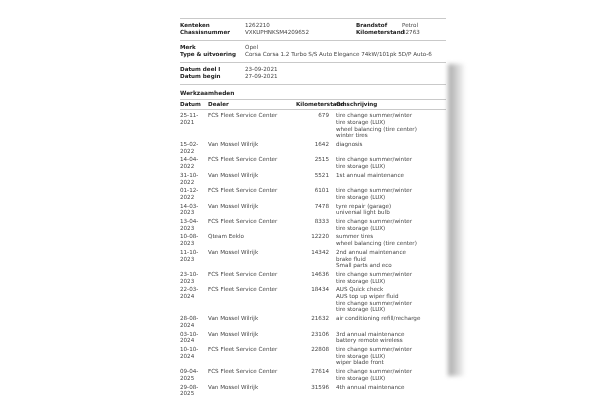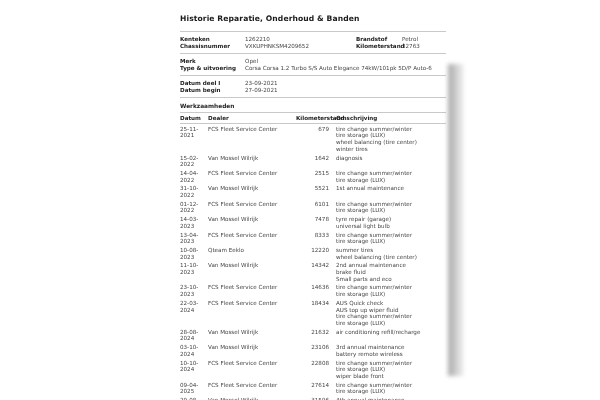--- a/index.html
+++ b/index.html
@@ -37,21 +37,20 @@
   .edge-shadow { position:absolute; left:448px; top:64px; width:16px; height:312px;
                  background:linear-gradient(to right, rgba(95,95,95,0.55), rgba(150,150,150,0.10));
                  filter:blur(2px); }
 </style>
 </head>
 <body>
 
 <div class="page">
   <div class="content">
 
-    <div class="title">Historie Reparatie, Onderhoud &amp; Banden</div>
 
     <div class="rule"></div>
 
     <div class="info-section">
       <div class="info-col left" id="info-left">
           <div class="kv-row">
             <div class="kv-label">Kenteken</div>
             <div class="kv-value">1262210</div>
           </div>
           <div class="kv-row">

